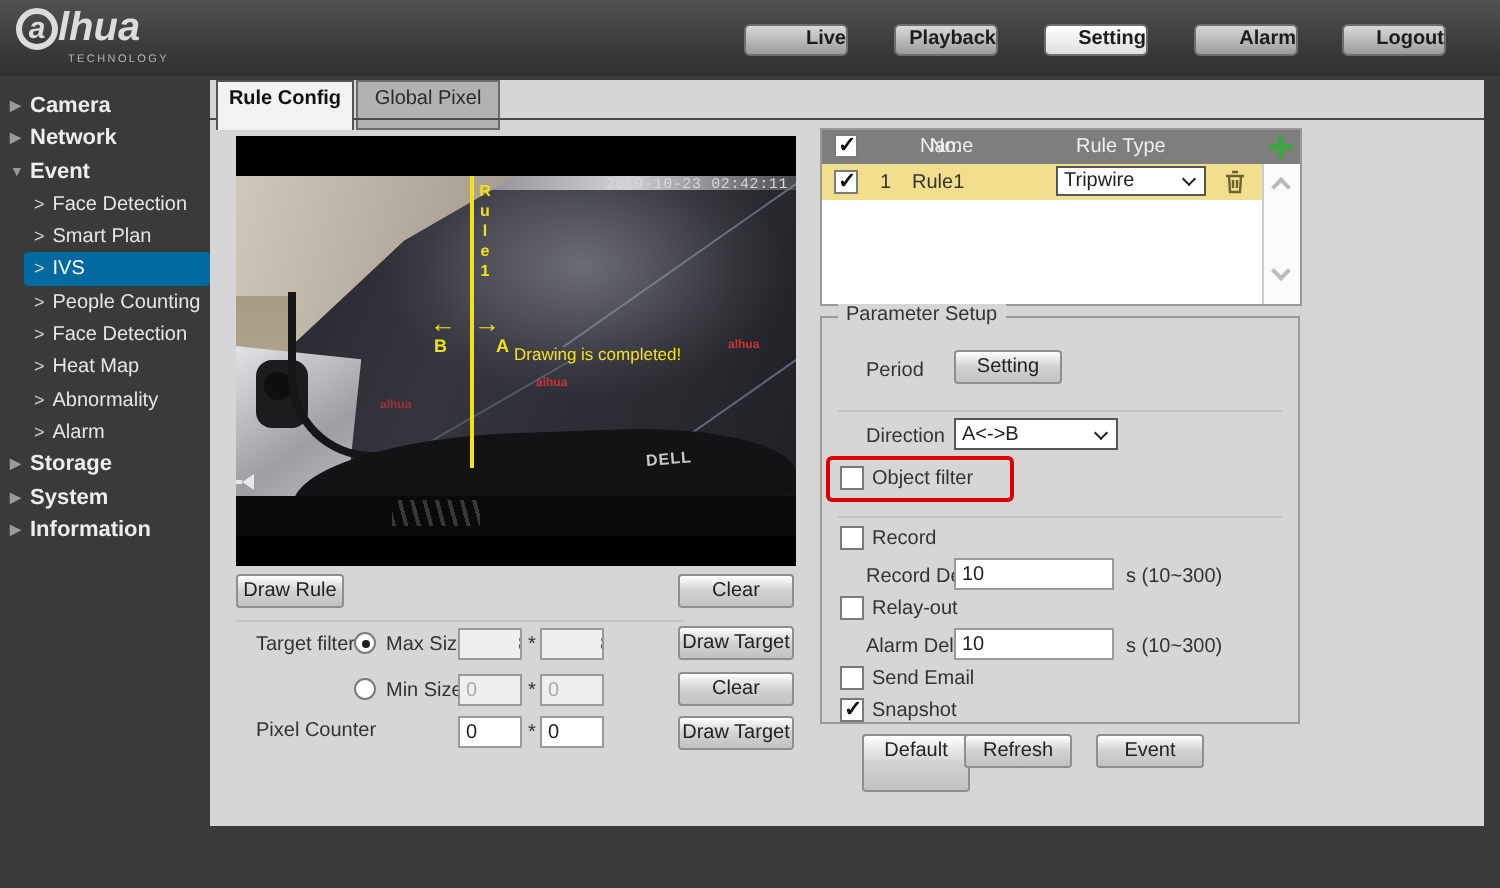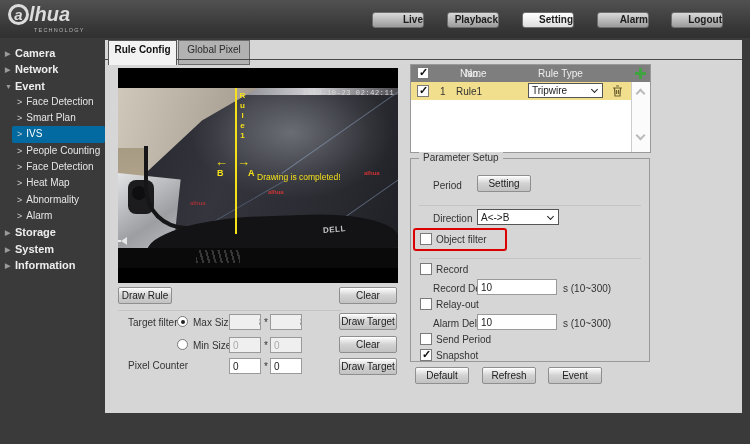--- a/index.html
+++ b/index.html
@@ -269,22 +269,22 @@
     <div class="lab" style="left:152px; top:124px;">s (10~300)</div>
 
     <span class="cb" style="left:9px; top:139px;"></span>
     <div class="lab" style="left:25px; top:140px;">Relay-out</div>
 
     <div class="lab" style="left:22px; top:159px;">Alarm Delay</div>
     <input class="inp" style="left: 66px; top: 155px; width: 80px;" value="10">
     <div class="lab" style="left:152px; top:159px;">s (10~300)</div>
 
     <span class="cb" style="left:9px; top:174px;"></span>
-    <div class="lab" style="left:25px; top:175px;">Send Period</div>
+    <div class="lab" style="left:25px; top:175px;">Send Email</div>
 
     <span class="cb on" style="left:9px; top:190px;"></span>
     <div class="lab" style="left:25px; top:191px;">Snapshot</div>
   </div>
 
-  <div class="btn" style="left:310px; top:327px; width:54px; height:17px;">Default</div>
+  <div class="btn" style="left:326px; top:327px; width:54px; height:29px;">Default</div>
   <div class="btn" style="left:377px; top:327px; width:54px; height:17px;">Refresh</div>
   <div class="btn" style="left:443px; top:327px; width:54px; height:17px;">Event</div>
 </div>
 
 </body></html>

